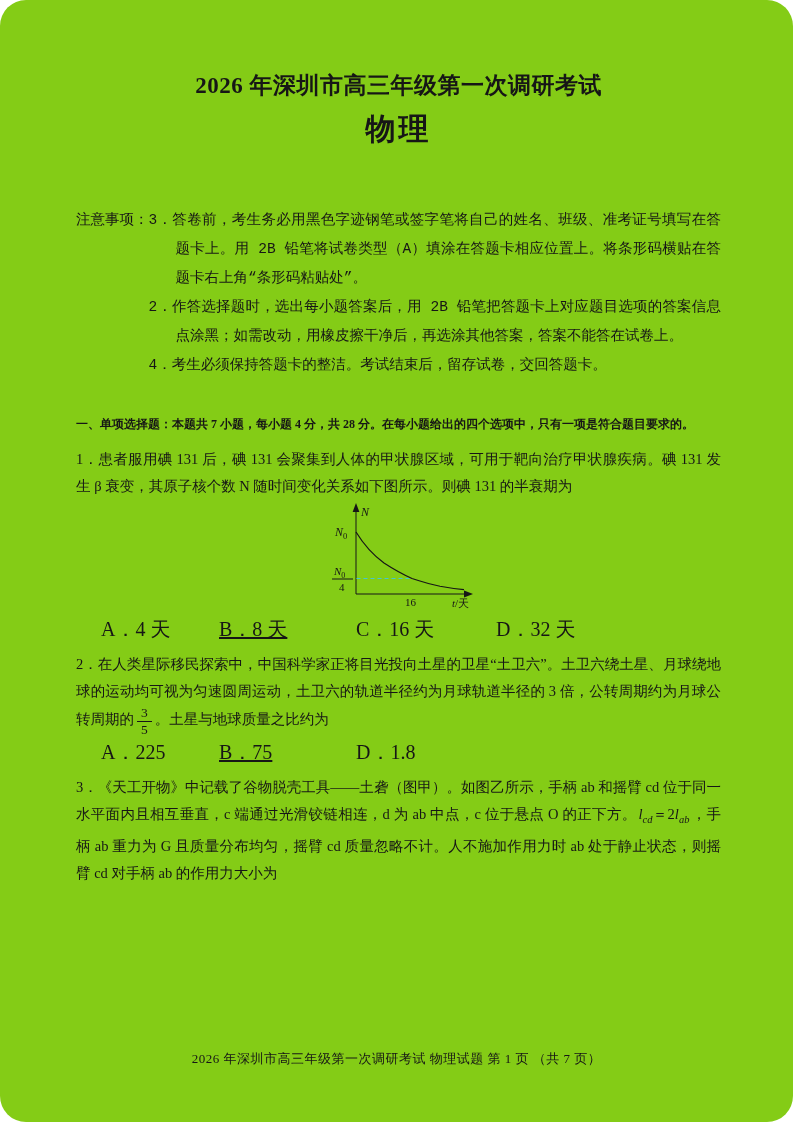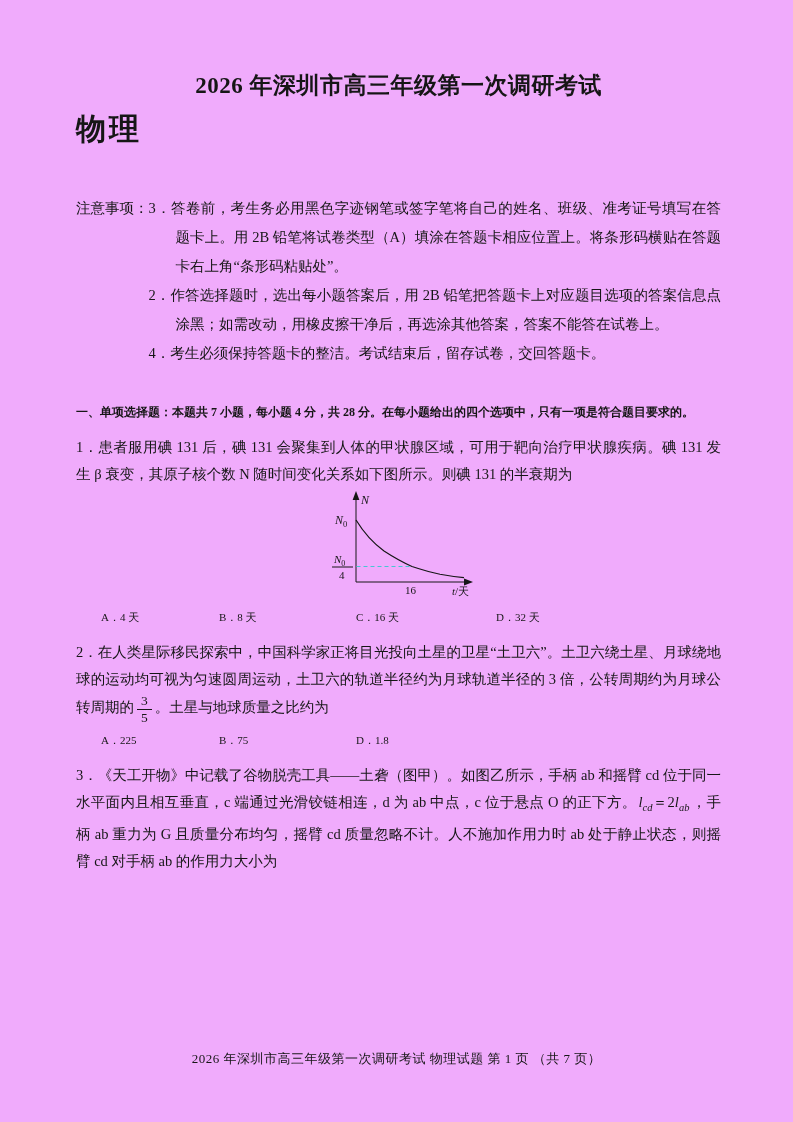--- a/index.html
+++ b/index.html
@@ -1,31 +1,31 @@
 <!DOCTYPE html>
 <html><head>
 <meta charset="utf-8">
 <style>
   *{box-sizing:border-box;margin:0;padding:0;}
   html,body{width:793px;height:1122px;}
   body{background:#ffffff;font-family:"Liberation Serif","DejaVu Serif",serif;color:#161616;}
-  .page{position:relative;width:793px;height:1122px;overflow:hidden;background:#f0abfc;}
+  .page{position:relative;width:793px;height:1122px;overflow:hidden;background:#84cc16;border-radius:26px;}
   .content{padding:70px 72px 0 76px;}
   .title{text-align:center;font-size:23px;font-weight:bold;letter-spacing:0.5px;}
-  .subtitle{text-align:left;font-size:30px;font-weight:bold;margin-top:8px;letter-spacing:3px;}
-  .notice{display:flex;margin-top:44px;font-size:14.5px;line-height:29px;}
+  .subtitle{text-align:center;font-size:30px;font-weight:bold;margin-top:8px;letter-spacing:3px;}
+  .notice{display:flex;margin-top:56px;font-size:14.5px;line-height:29px;font-family:Liberation Mono, monospace;}
   .notice-label{flex:0 0 auto;white-space:nowrap;}
   .notice-items{flex:1;}
   .notice-item{padding-left:27px;text-indent:-27px;text-align:justify;}
   .section-heading{margin-top:30px;font-size:12px;font-weight:bold;line-height:28px;text-align:justify;}
   .question{margin-top:8px;font-size:14.5px;line-height:27px;text-align:justify;}
   .figure{margin:2px 0 0 250px;}
-  .options{display:flex;padding-left:25px;font-size:11px;line-height:27px;margin-top:2px;}
+  .options{display:flex;padding-left:25px;font-size:20px;line-height:27px;margin-top:2px;}
   .opt-a{width:118px;}
-  .opt-b{width:137px;}
+  .opt-b{width:137px;text-decoration:underline;}
   .opt-c{width:140px;}
   .frac{display:inline-block;vertical-align:middle;text-align:center;line-height:1.15;font-size:13.5px;margin:0 3px;}
   .frac .num{display:block;padding:0 4px;border-bottom:1px solid #161616;}
   .frac .den{display:block;}
   .formula{font-style:italic;padding:0 2px;}
   .formula sub{font-size:10.5px;}
   .formula .upright{font-style:normal;}
   .footer{position:absolute;left:0;bottom:54px;width:100%;text-align:center;font-size:13px;letter-spacing:0.5px;}
   svg text{fill:#161616;font-family:"Liberation Serif","DejaVu Serif",serif;}
 </style>

